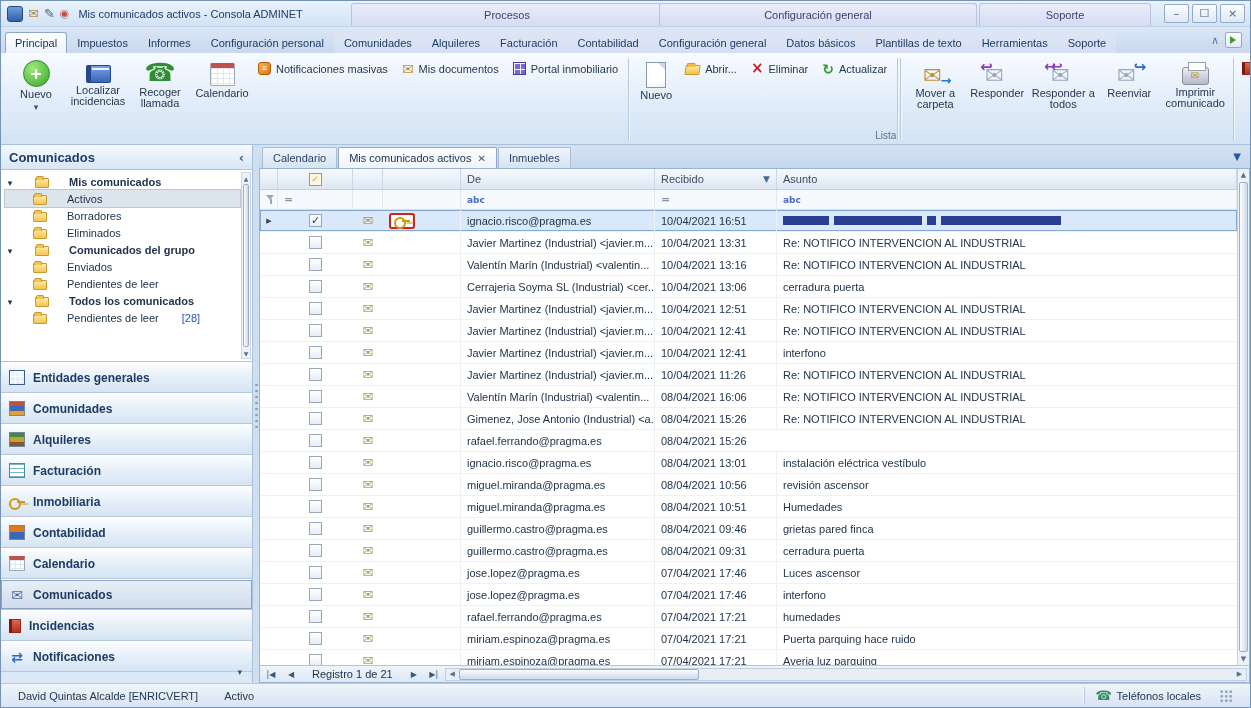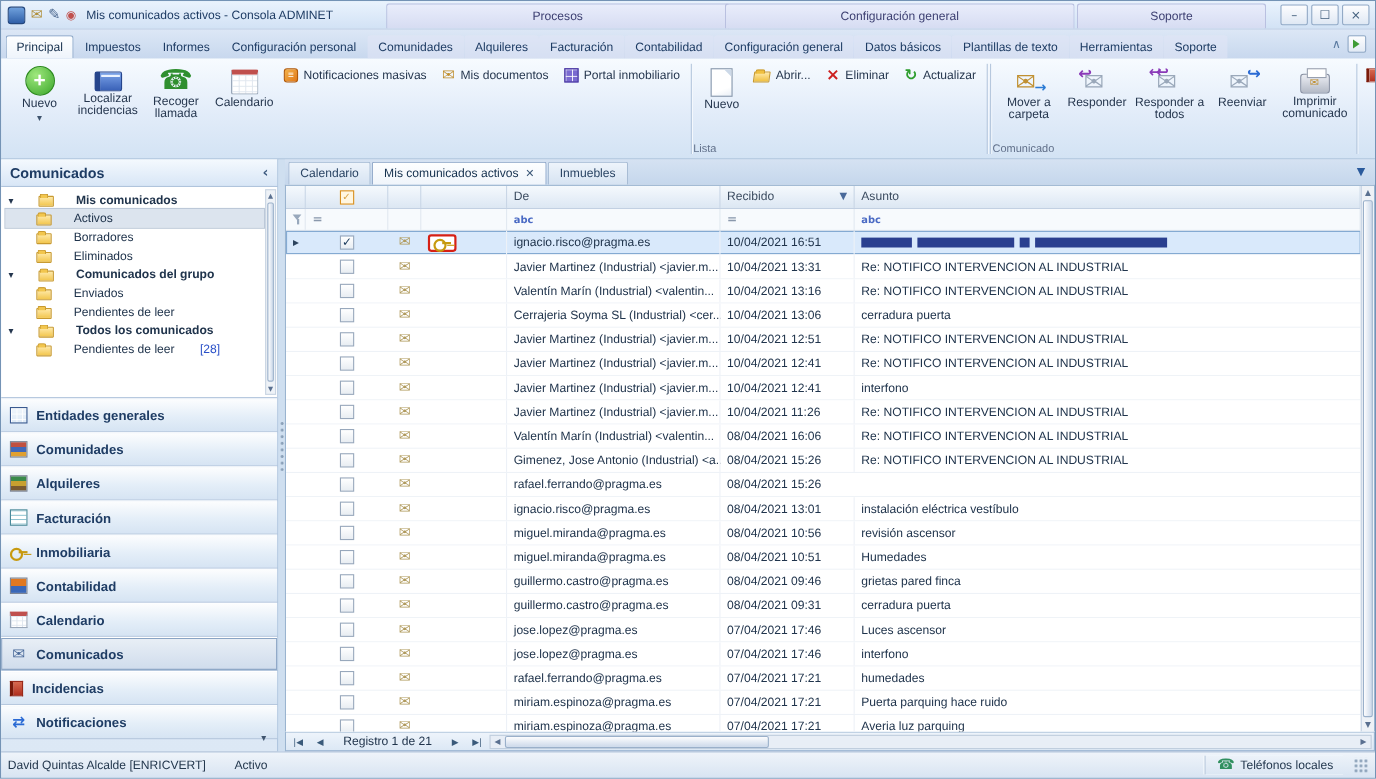--- a/index.html
+++ b/index.html
@@ -40,21 +40,21 @@
   .chev-up { color:#5a7aa0; font-family:"DejaVu Sans",sans-serif; font-size:11px; cursor:default; }
   .mini-box { width:17px; height:16px; border:1px solid #93aac6; border-radius:2px;
               background:linear-gradient(#fdfdfe,#e2eaf5); display:flex; align-items:center; justify-content:center; }
   .mini-box::before { content:""; width:0; height:0; border:4px solid transparent; border-left:6px solid #3f9c36; margin-left:3px; }
 
   
   .ribbon { height:92px; flex:none; display:flex; align-items:stretch; padding:1px 2px 0;
             background:linear-gradient(#f7fbff,#e2ecf9 55%,#d3e3f4); border-bottom:1px solid #a9c0da; }
   .rgroup { display:flex; flex-direction:column; }
   .rgc { flex:1; display:flex; align-items:flex-start; padding:2px 2px 0; }
-  .rgl { height:15px; text-align:left; font-size:10px; color:#61708a; padding-top:1px; }
+  .rgl { height:15px; text-align:right; font-size:10px; color:#61708a; padding-top:1px; }
   .rdiv { width:1px; margin:4px 1px 4px; background:#b6c8de; box-shadow:1px 0 0 #f4f8fd; flex:none; }
   .rbig { display:flex; flex-direction:column; align-items:center; gap:2px; width:62px; padding:3px 2px 1px;
           border:1px solid transparent; border-radius:3px; background:none; cursor:default;
           font-family:inherit; font-size:11px; color:#26374f; }
   .rbig .lbl { text-align:center; line-height:11px; }
   .rbig.w70 { width:70px; }
   .rstack { display:flex; flex-direction:row; justify-content:flex-start; gap:2px; padding-top:2px; }
   .rsmall { display:flex; align-items:center; gap:5px; height:21px; padding:0 6px 0 4px; border:1px solid transparent;
             border-radius:3px; background:none; cursor:default; font-family:inherit; font-size:11px; color:#26374f; white-space:nowrap; }
   .hl-red { border:2px solid #d62015 !important; border-radius:3px; }
@@ -215,21 +215,21 @@
            background:linear-gradient(#eef4fb,#dce8f5); border:1px solid #9ab4d0; border-top:1px solid #b0c4da; }
   .pbtn { width:18px; height:14px; border:1px solid transparent; display:flex; align-items:center; justify-content:center;
           color:#3a5a7a; font-family:"DejaVu Sans",sans-serif; font-size:8px; cursor:default; background:none; }
   .plabel { margin:0 10px; color:#20344c; }
   .hscroll { flex:1; height:13px; display:flex; align-items:stretch; background:#e8eef6; border:1px solid #c0cede; }
   .hscroll .sarr { width:13px; display:flex; align-items:center; justify-content:center; font-size:7px; color:#5a7090; font-family:"DejaVu Sans",sans-serif; }
   .hthumb { width:240px; background:linear-gradient(#fdfdfe,#ccd9ea); border:1px solid #9ab0ca; border-radius:2px; margin:0; }
   .htrack { flex:1; }
 
   
-  .statusbar { height:24px; flex:none; display:flex; align-items:center; padding:0 6px;
+  .statusbar { height:24px; flex:none; display:flex; align-items:center; padding:0 17px;
                background:linear-gradient(#eff4fa,#d8e4f2); border-top:1px solid #b8c8dc; }
   .sbtext { color:#24384e; white-space:nowrap; }
   .sb-activo { margin-left:26px; }
   .sb-phones { margin-left:auto; display:flex; align-items:center; gap:5px; padding:2px 10px; border-left:1px solid #b8c8dc;
                box-shadow:-1px 0 0 #f6fafd; }
   .gi-phone-s::before { content:"☎"; } .gi-phone-s { color:#2f8f5f; font-size:13px; }
   .grip { width:14px; height:14px; margin-left:8px; background-image:radial-gradient(circle,#8aa0b8 1.1px,transparent 1.5px);
           background-size:4.5px 4.5px; background-position:bottom right; }
 </style>
 </head>
@@ -355,21 +355,20 @@
         </button>
         <button class="rbig">
           <span class="ic-mailarrow fwd"></span>
           <span class="lbl">Reenviar</span>
         </button>
         <button class="rbig w70">
           <span class="ic-printmail"></span>
           <span class="lbl">Imprimir comunicado</span>
         </button>
       </div>
-      <div class="rgl">Comunicado</div>
     </div>
     <div class="rdiv"></div>
 
     <div class="rgroup">
       <div class="rgc">
         <div class="rstack">
           <button class="rsmall">
             <span class="ic-bookred"></span>
             <span>Incidencia asociada</span>
           </button>

